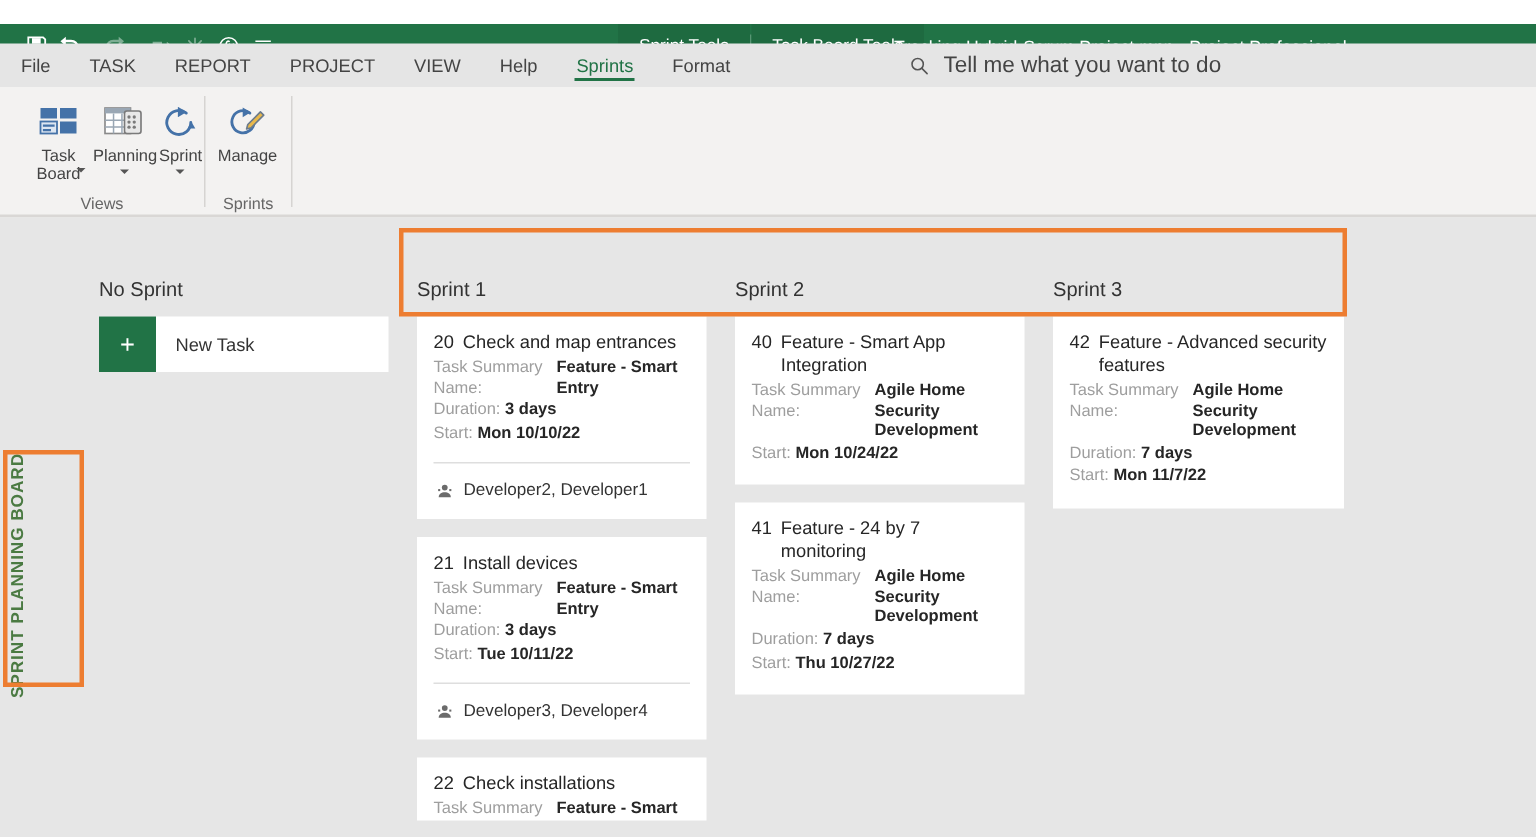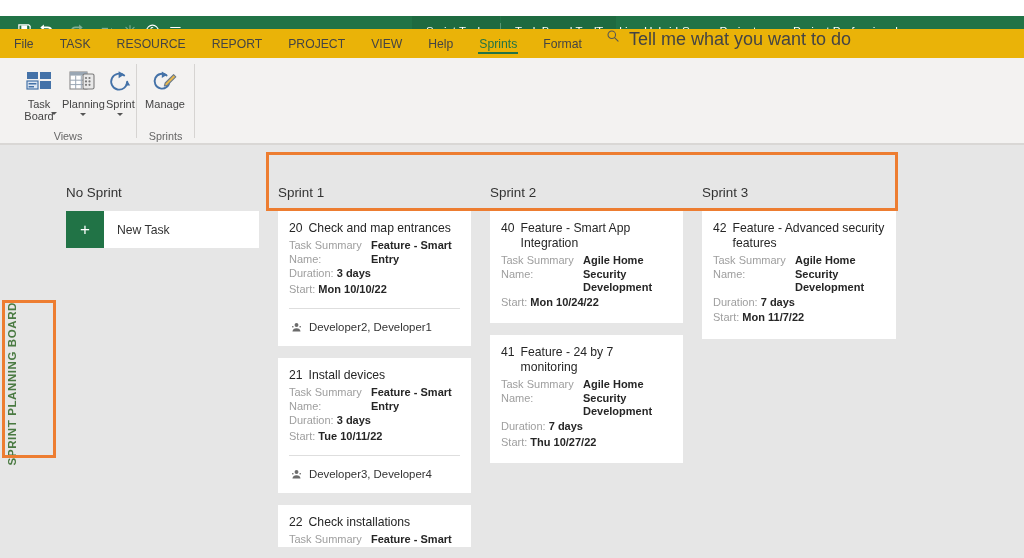--- a/index.html
+++ b/index.html
@@ -38,35 +38,35 @@
   }
   .ctx-sep { width: 1px; height: 16px; background: rgba(255,255,255,.25); }
   .doc-title {
     position: absolute; left: 596px; top: 0; height: 29px;
     display: flex; align-items: center; color: #ffffff; font-size: 11.8px; white-space: nowrap;
   }
 
   
   .tabrow {
     position: absolute; top: 29px; left: 0; width: 1024px; height: 29px;
-    background: #eab308; display: flex; align-items: center;
+    background: #e5e5e5; display: flex; align-items: center;
   }
   .tab {
     font-size: 12.2px; color: #444444; padding: 0 13px; height: 29px;
     display: flex; align-items: center; white-space: nowrap; position: relative;
   }
   .tab.first { padding-left: 14px; }
   .tab.active { color: #217346; }
   .tab.active::after {
     content: ""; position: absolute; left: 12px; right: 12px; bottom: 4px;
     height: 1.6px; background: #217346;
   }
   .tellme {
     position: absolute; left: 606px; top: 29px; height: 29px;
-    display: flex; align-items: flex-start; gap: 9px; color: #444444; font-size: 18px;
+    display: flex; align-items: center; gap: 9px; color: #444444; font-size: 15px;
   }
   .tellme svg { display: block; }
 
   
   .ribbon {
     position: absolute; top: 58px; left: 0; width: 1024px; height: 87px;
     background: #f3f2f1;
   }
   .ribbon-bottom {
     position: absolute; top: 143px; left: 0; width: 1024px; height: 2px;
@@ -230,21 +230,20 @@
       <div class="ctx-sep"></div>
       <div class="ctx-tab">Task Board Tools</div>
     </div>
 
     <div class="doc-title">Tracking Hybrid-Scrum Project.mpp  -  Project Professional</div>
   </div>
 
   <div class="tabrow">
     <div class="tab first">File</div>
     <div class="tab">TASK</div>
-    <div class="tab">RESOURCE</div>
     <div class="tab">REPORT</div>
     <div class="tab">PROJECT</div>
     <div class="tab">VIEW</div>
     <div class="tab">Help</div>
     <div class="tab active">Sprints</div>
     <div class="tab">Format</div>
   </div>
 
   <div class="tellme">
     <span>

